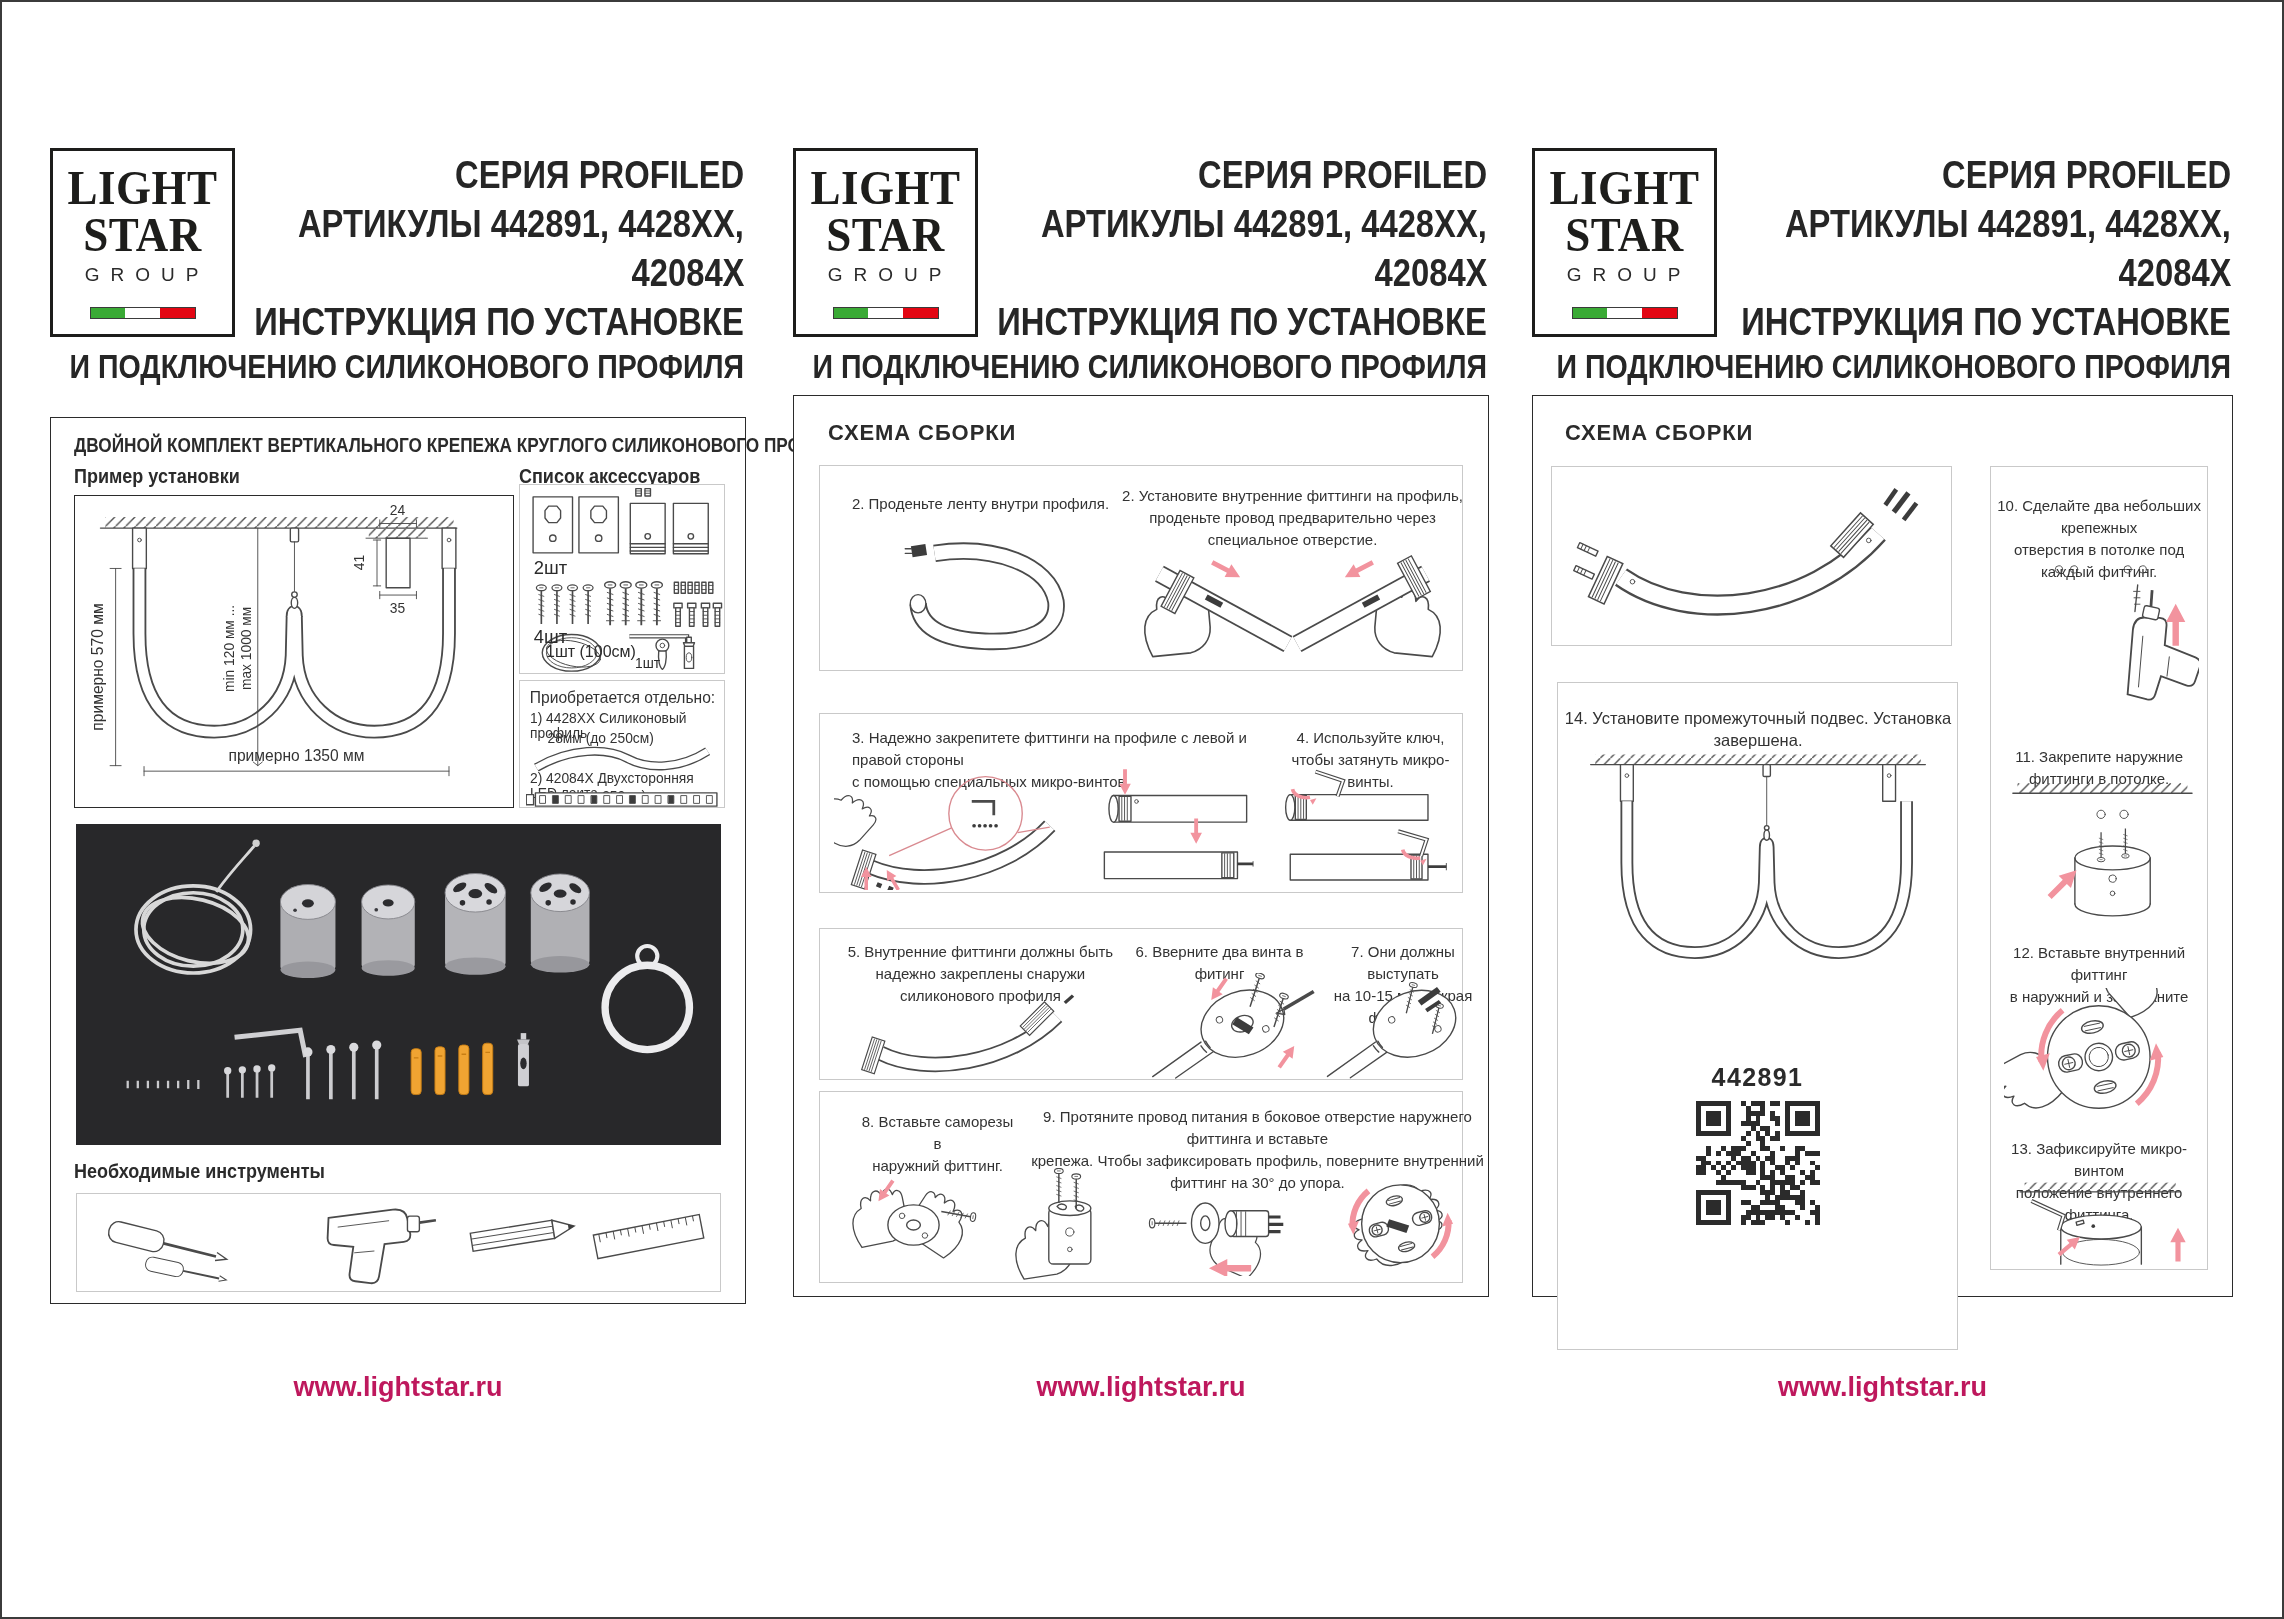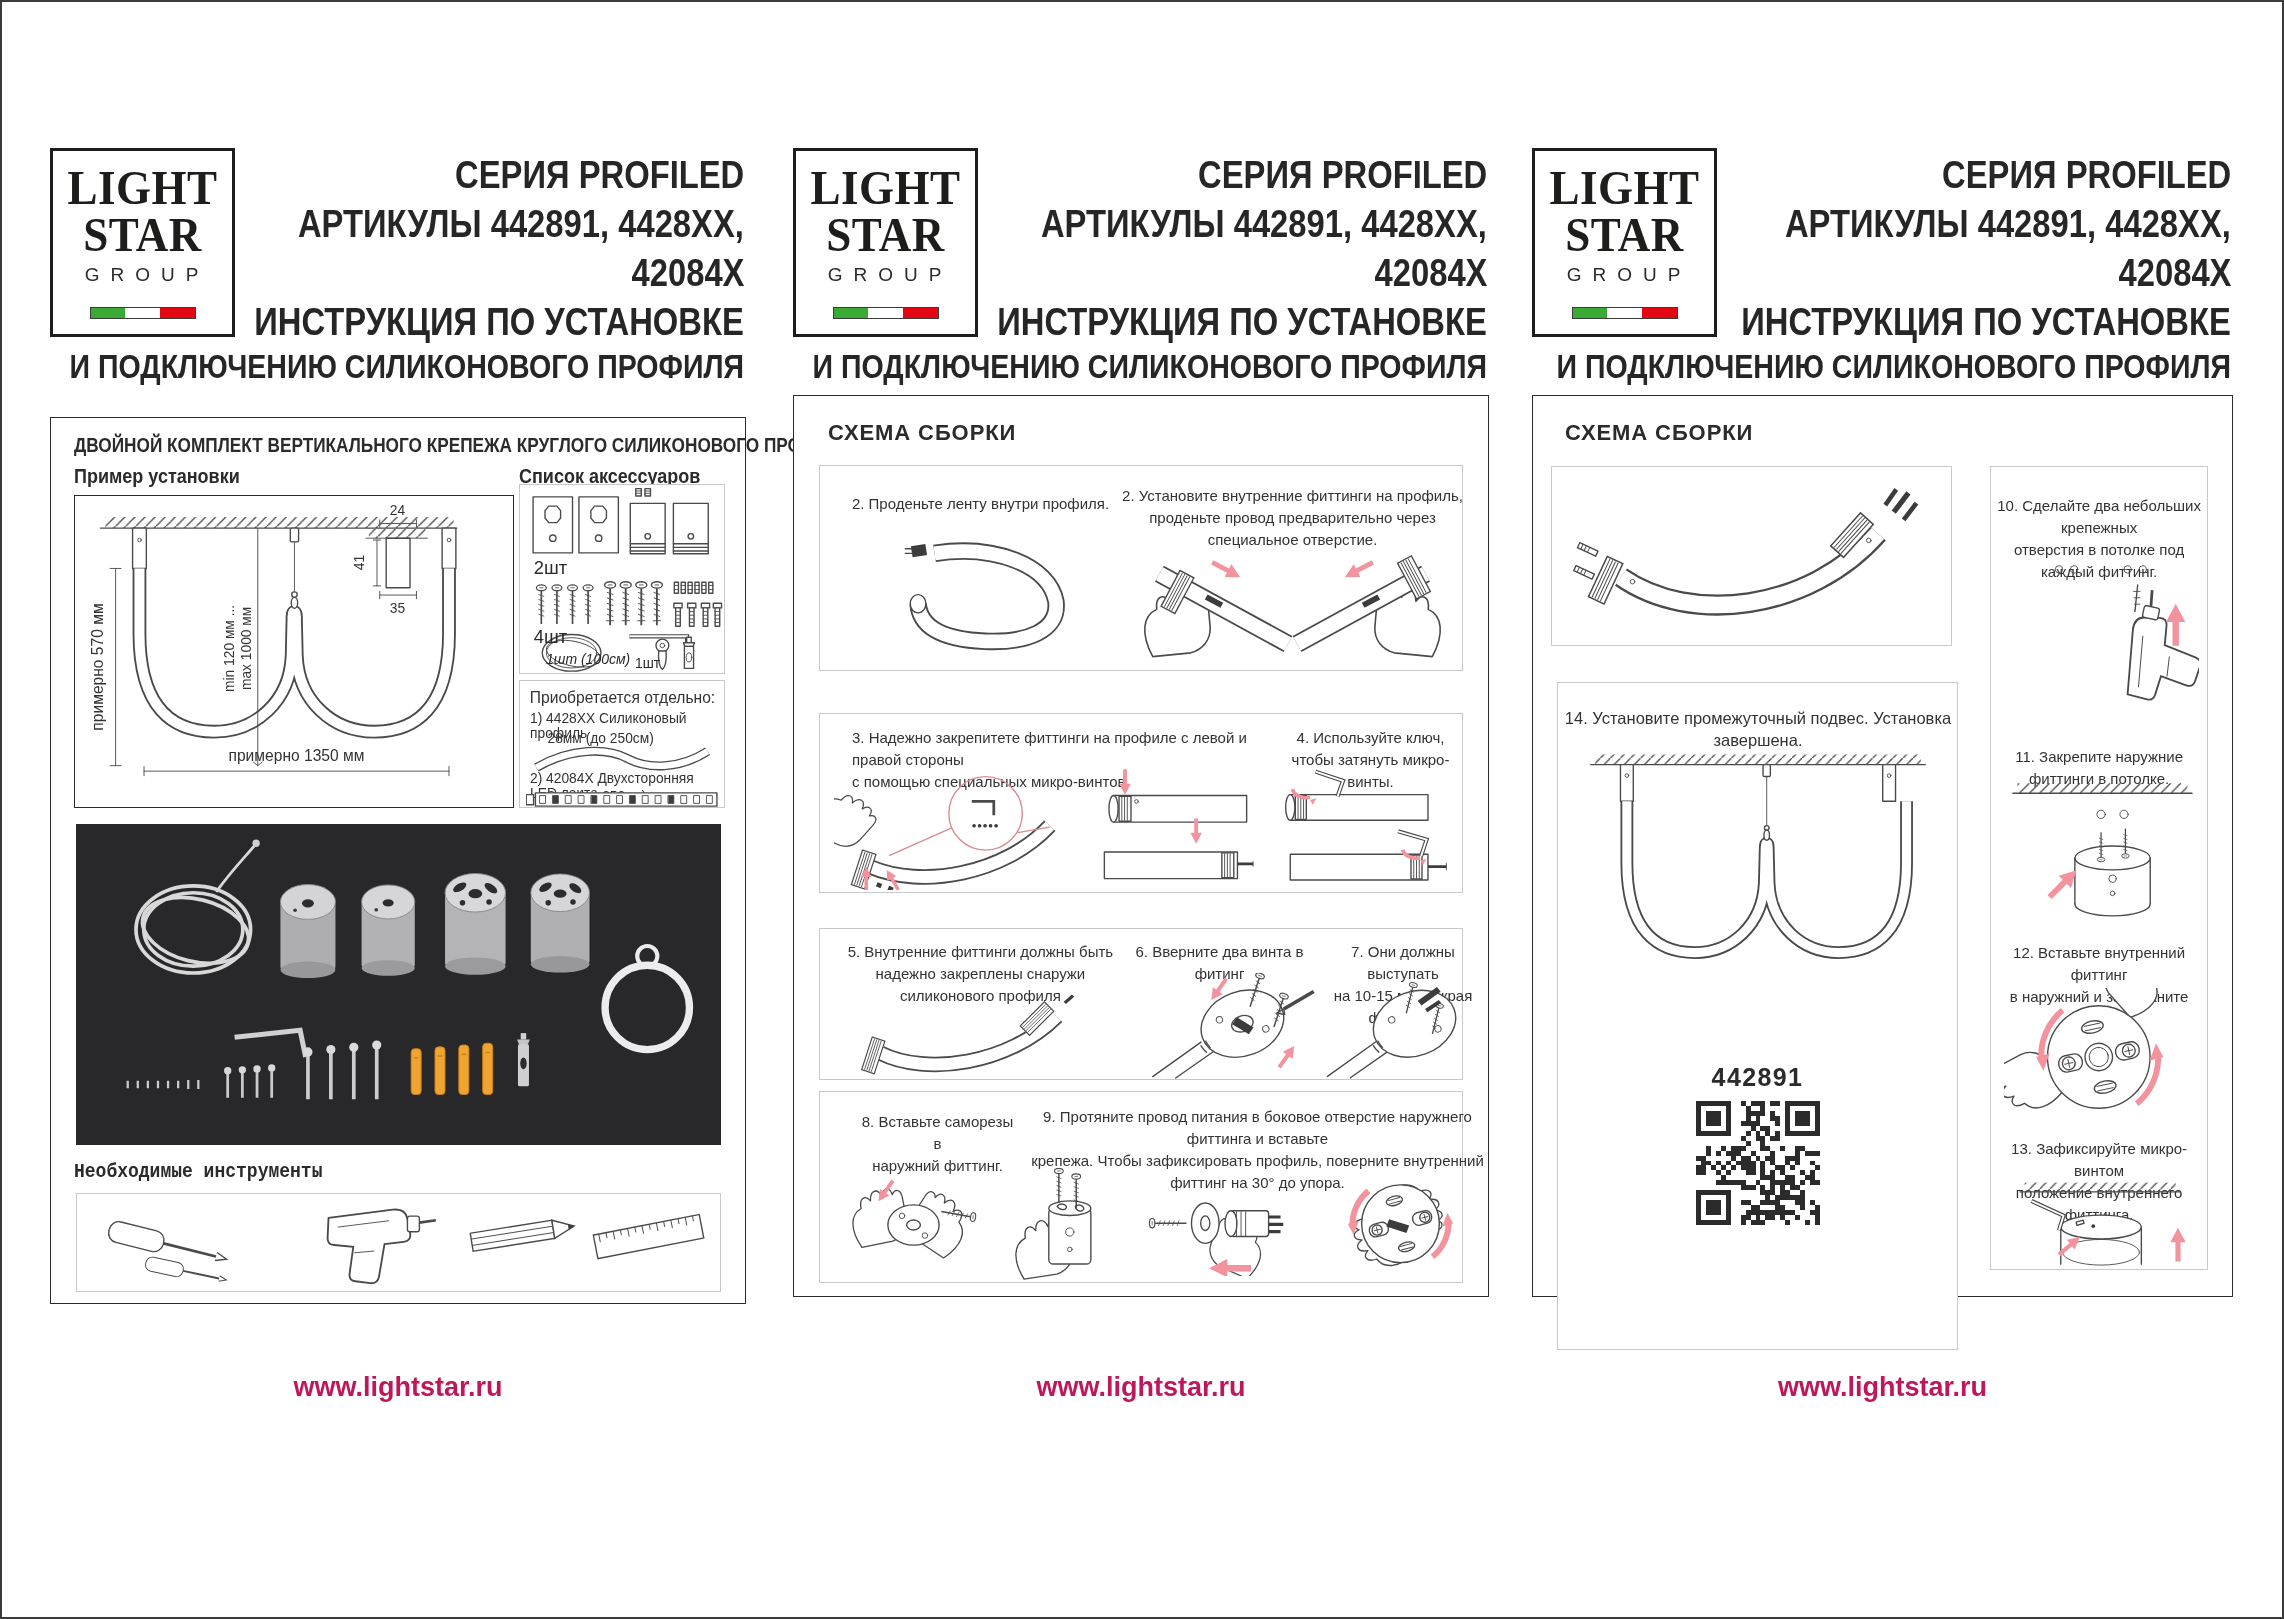--- a/index.html
+++ b/index.html
@@ -234,21 +234,21 @@
             </g>
           <g transform="translate(368,332)">
               <rect class="kf" x="-5" y="0" width="10" height="12"></rect>
               <path class="kf" d="M-12,12 H12 L9,20 H-9 Z"></path>
               <rect class="kf" x="-10" y="20" width="20" height="48"></rect>
               <ellipse class="k thin" cx="0" cy="44" rx="6" ry="10"></ellipse>
             </g>
         </svg>
         <span class="qty" style="left:13.8px;top:72px;">2шт</span>
         <span class="qty" style="left:13.8px;top:141px;">4шт</span>
-        <span class="qty" style="left:26px;top:166px;font-size:14px;font-style:italic;">1шт (100см)</span>
+        <span class="qty" style="left:26px;top:158px;font-size:16px;">1шт (100см)</span>
         <span class="qty" style="left:115px;top:171px;font-size:13.8px;">1шт</span>
       </div>
 
       <div class="gbox" style="left:468px;top:262px;width:206px;height:128px;">
         <div class="lbl ctr" style="left:0;top:8.3px;width:205px;font-size:15.6px;">Приобретается отдельно:</div>
         <div class="lbl" style="left:10px;top:30px;font-size:13.8px;">1) 4428XX Силиконовый профиль</div>
         <div class="lbl" style="left:27.5px;top:50px;font-size:13.8px;">28мм (до 250см)</div>
         <svg style="position:absolute;left:9.2px;top:63px;" width="186" height="29" viewBox="0 0 406 64">
           <path class="to" style="stroke-width:20" d="M14,52 C90,8 170,8 215,32 C260,56 330,56 392,16"></path>
           <path class="ti" style="stroke-width:14" d="M14,52 C90,8 170,8 215,32 C260,56 330,56 392,16"></path>
@@ -353,21 +353,21 @@
             </g>
           <g transform="translate(975,470)">
               <rect x="-6" y="-14" width="12" height="14" fill="#d2d2d5"></rect>
               <path d="M-14,0 H14 L10,10 H-10 Z" fill="#c4c4c8"></path>
               <rect x="-12" y="10" width="24" height="92" rx="4" fill="#cfcfd3"></rect>
               <ellipse cx="0" cy="52" rx="7" ry="13" fill="#2c2c2f"></ellipse>
             </g>
         </svg>
       </div>
 
-      <div class="sec-title" style="left:23px;top:742px;font-family:Liberation Mono, monospace;"><span class="cnd-l" style="transform:scaleX(.9)">Необходимые инструменты</span></div>
+      <div class="sec-title" style="left:23px;top:742px;"><span class="cnd-l" style="transform:scaleX(.9)">Необходимые инструменты</span></div>
 
       <div class="gbox" style="left:25px;top:775px;width:645px;height:99px;">
         <svg width="643" height="97" viewBox="0 0 1401 211">
           <use href="#g-sdriver" transform="translate(70,78) rotate(14)"></use>
           <use href="#g-sdriver" transform="translate(150,150) rotate(12) scale(0.68)"></use>
           <use href="#g-drill" transform="translate(520,12)"></use>
           <use href="#g-pencil" transform="translate(860,105) rotate(-9)"></use>
           <use href="#g-ruler" transform="translate(1130,115) rotate(-11)"></use>
         </svg>
       </div>

